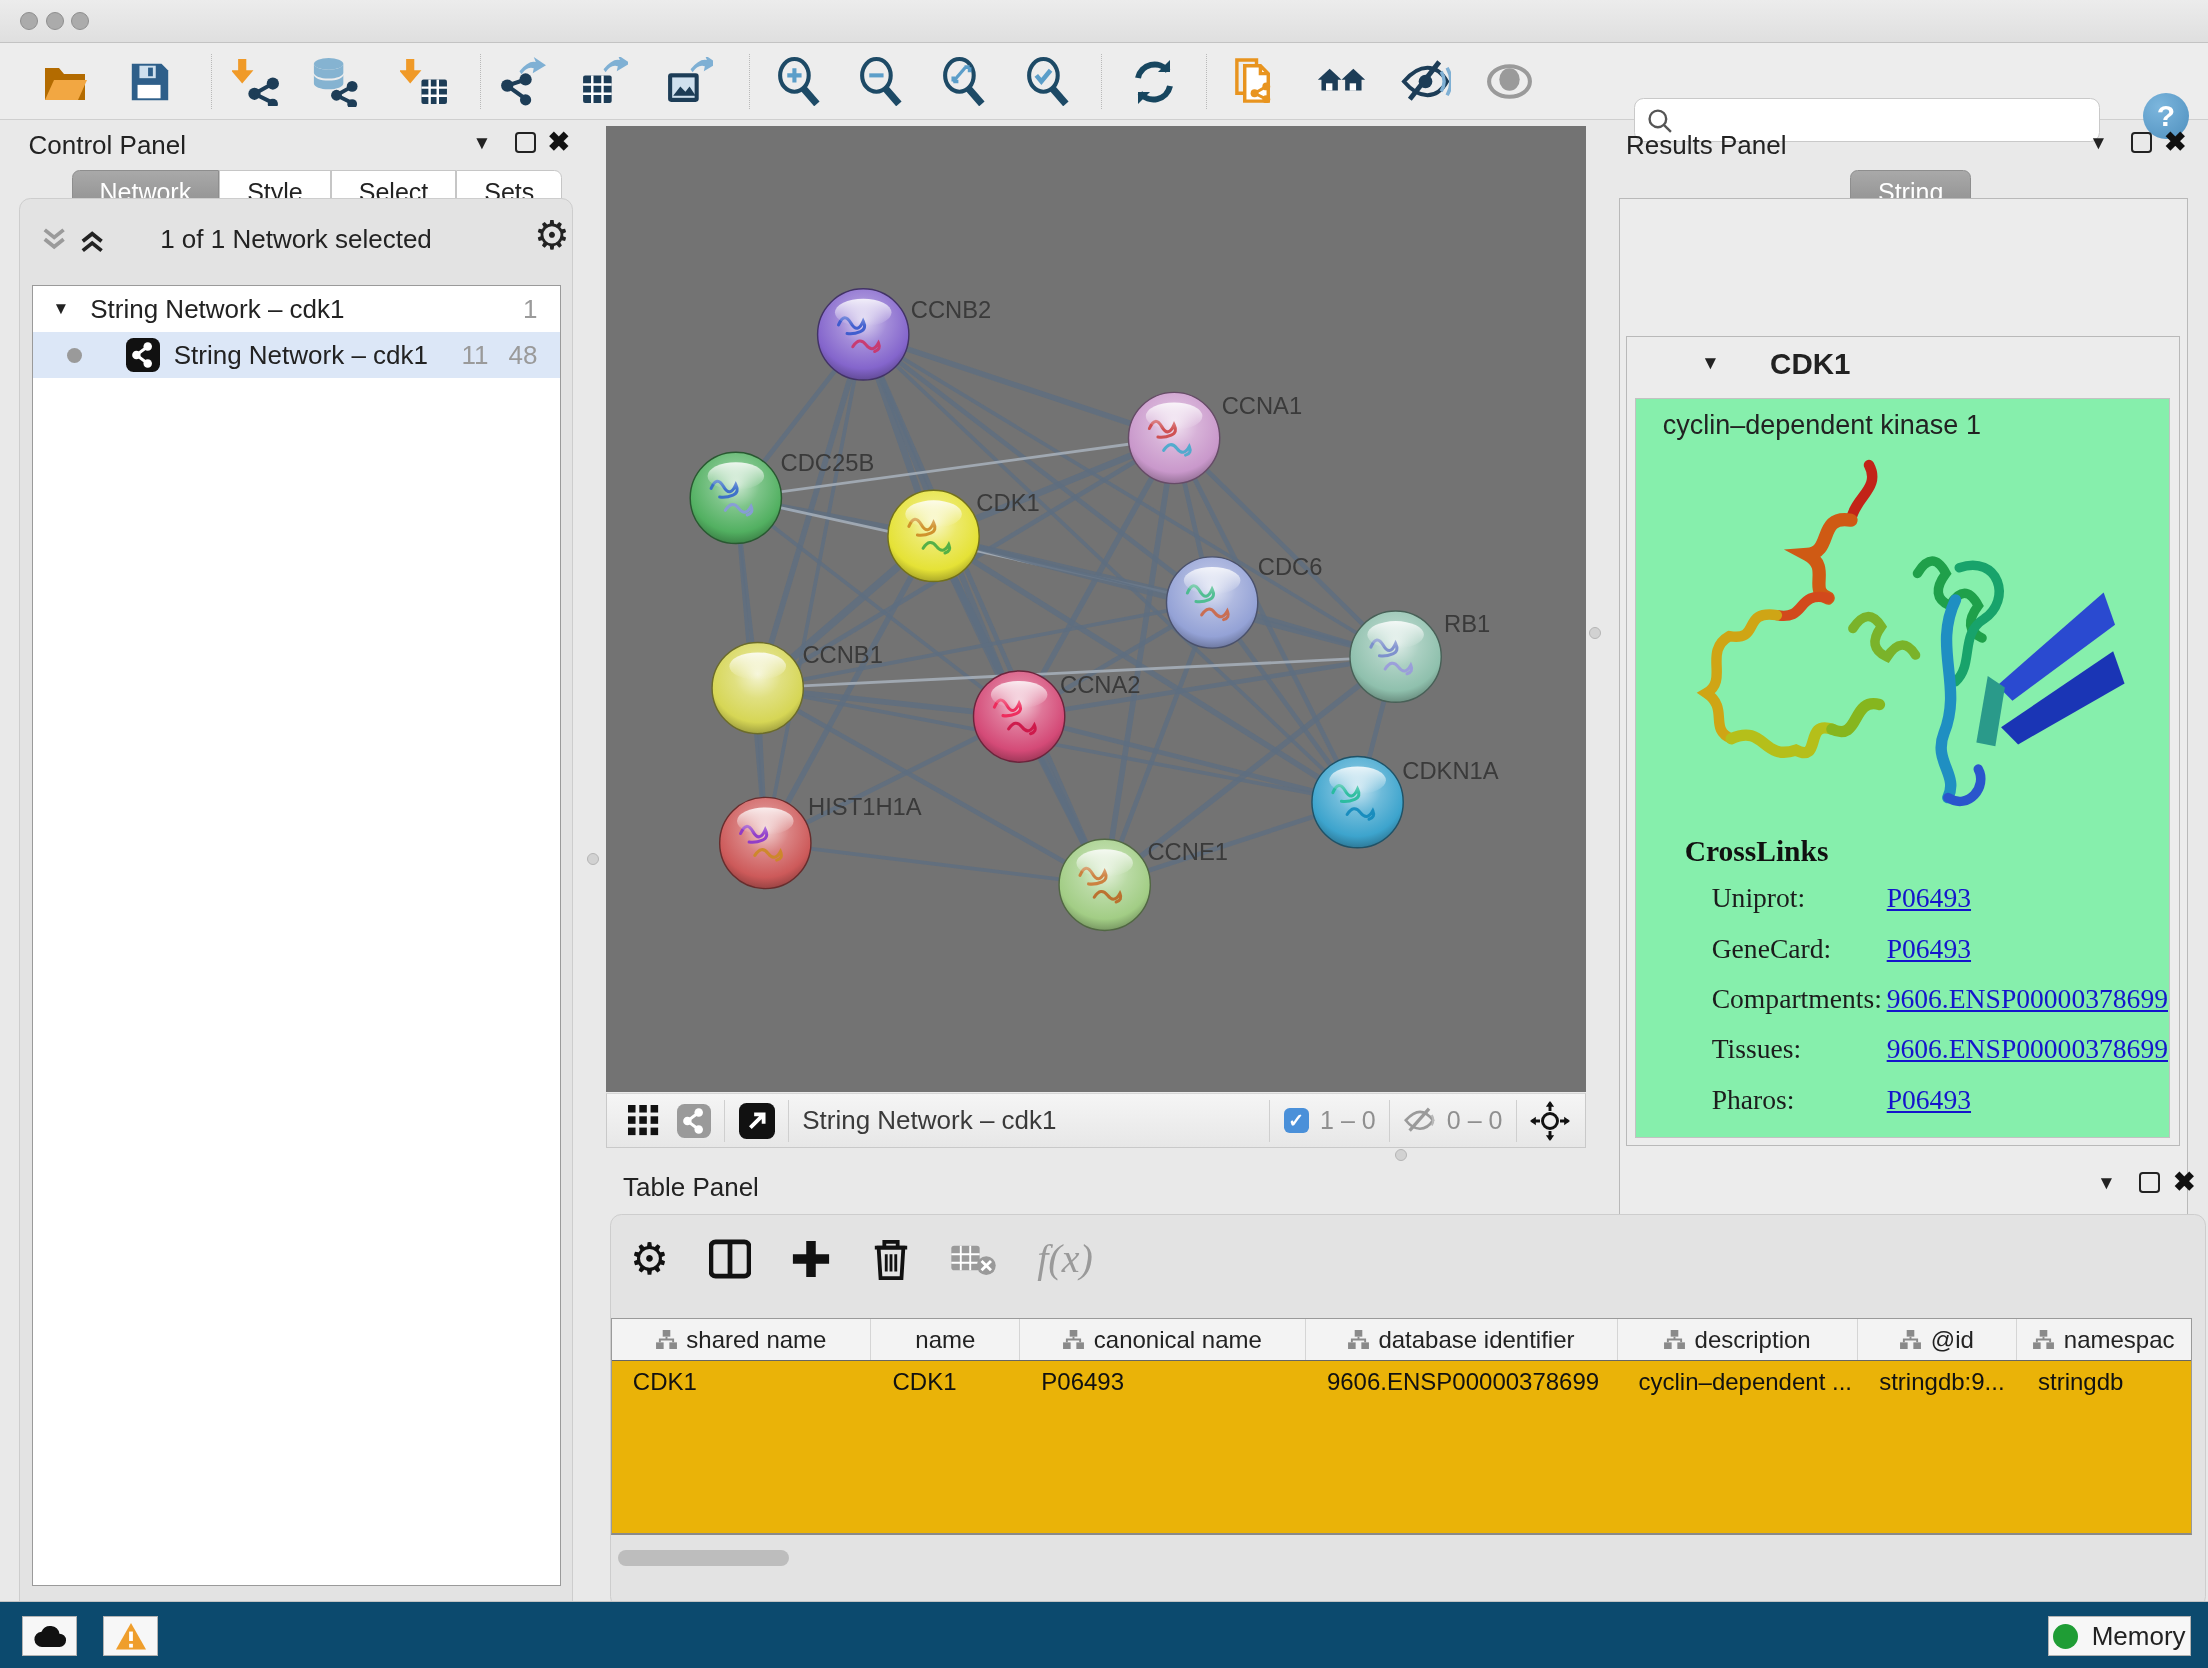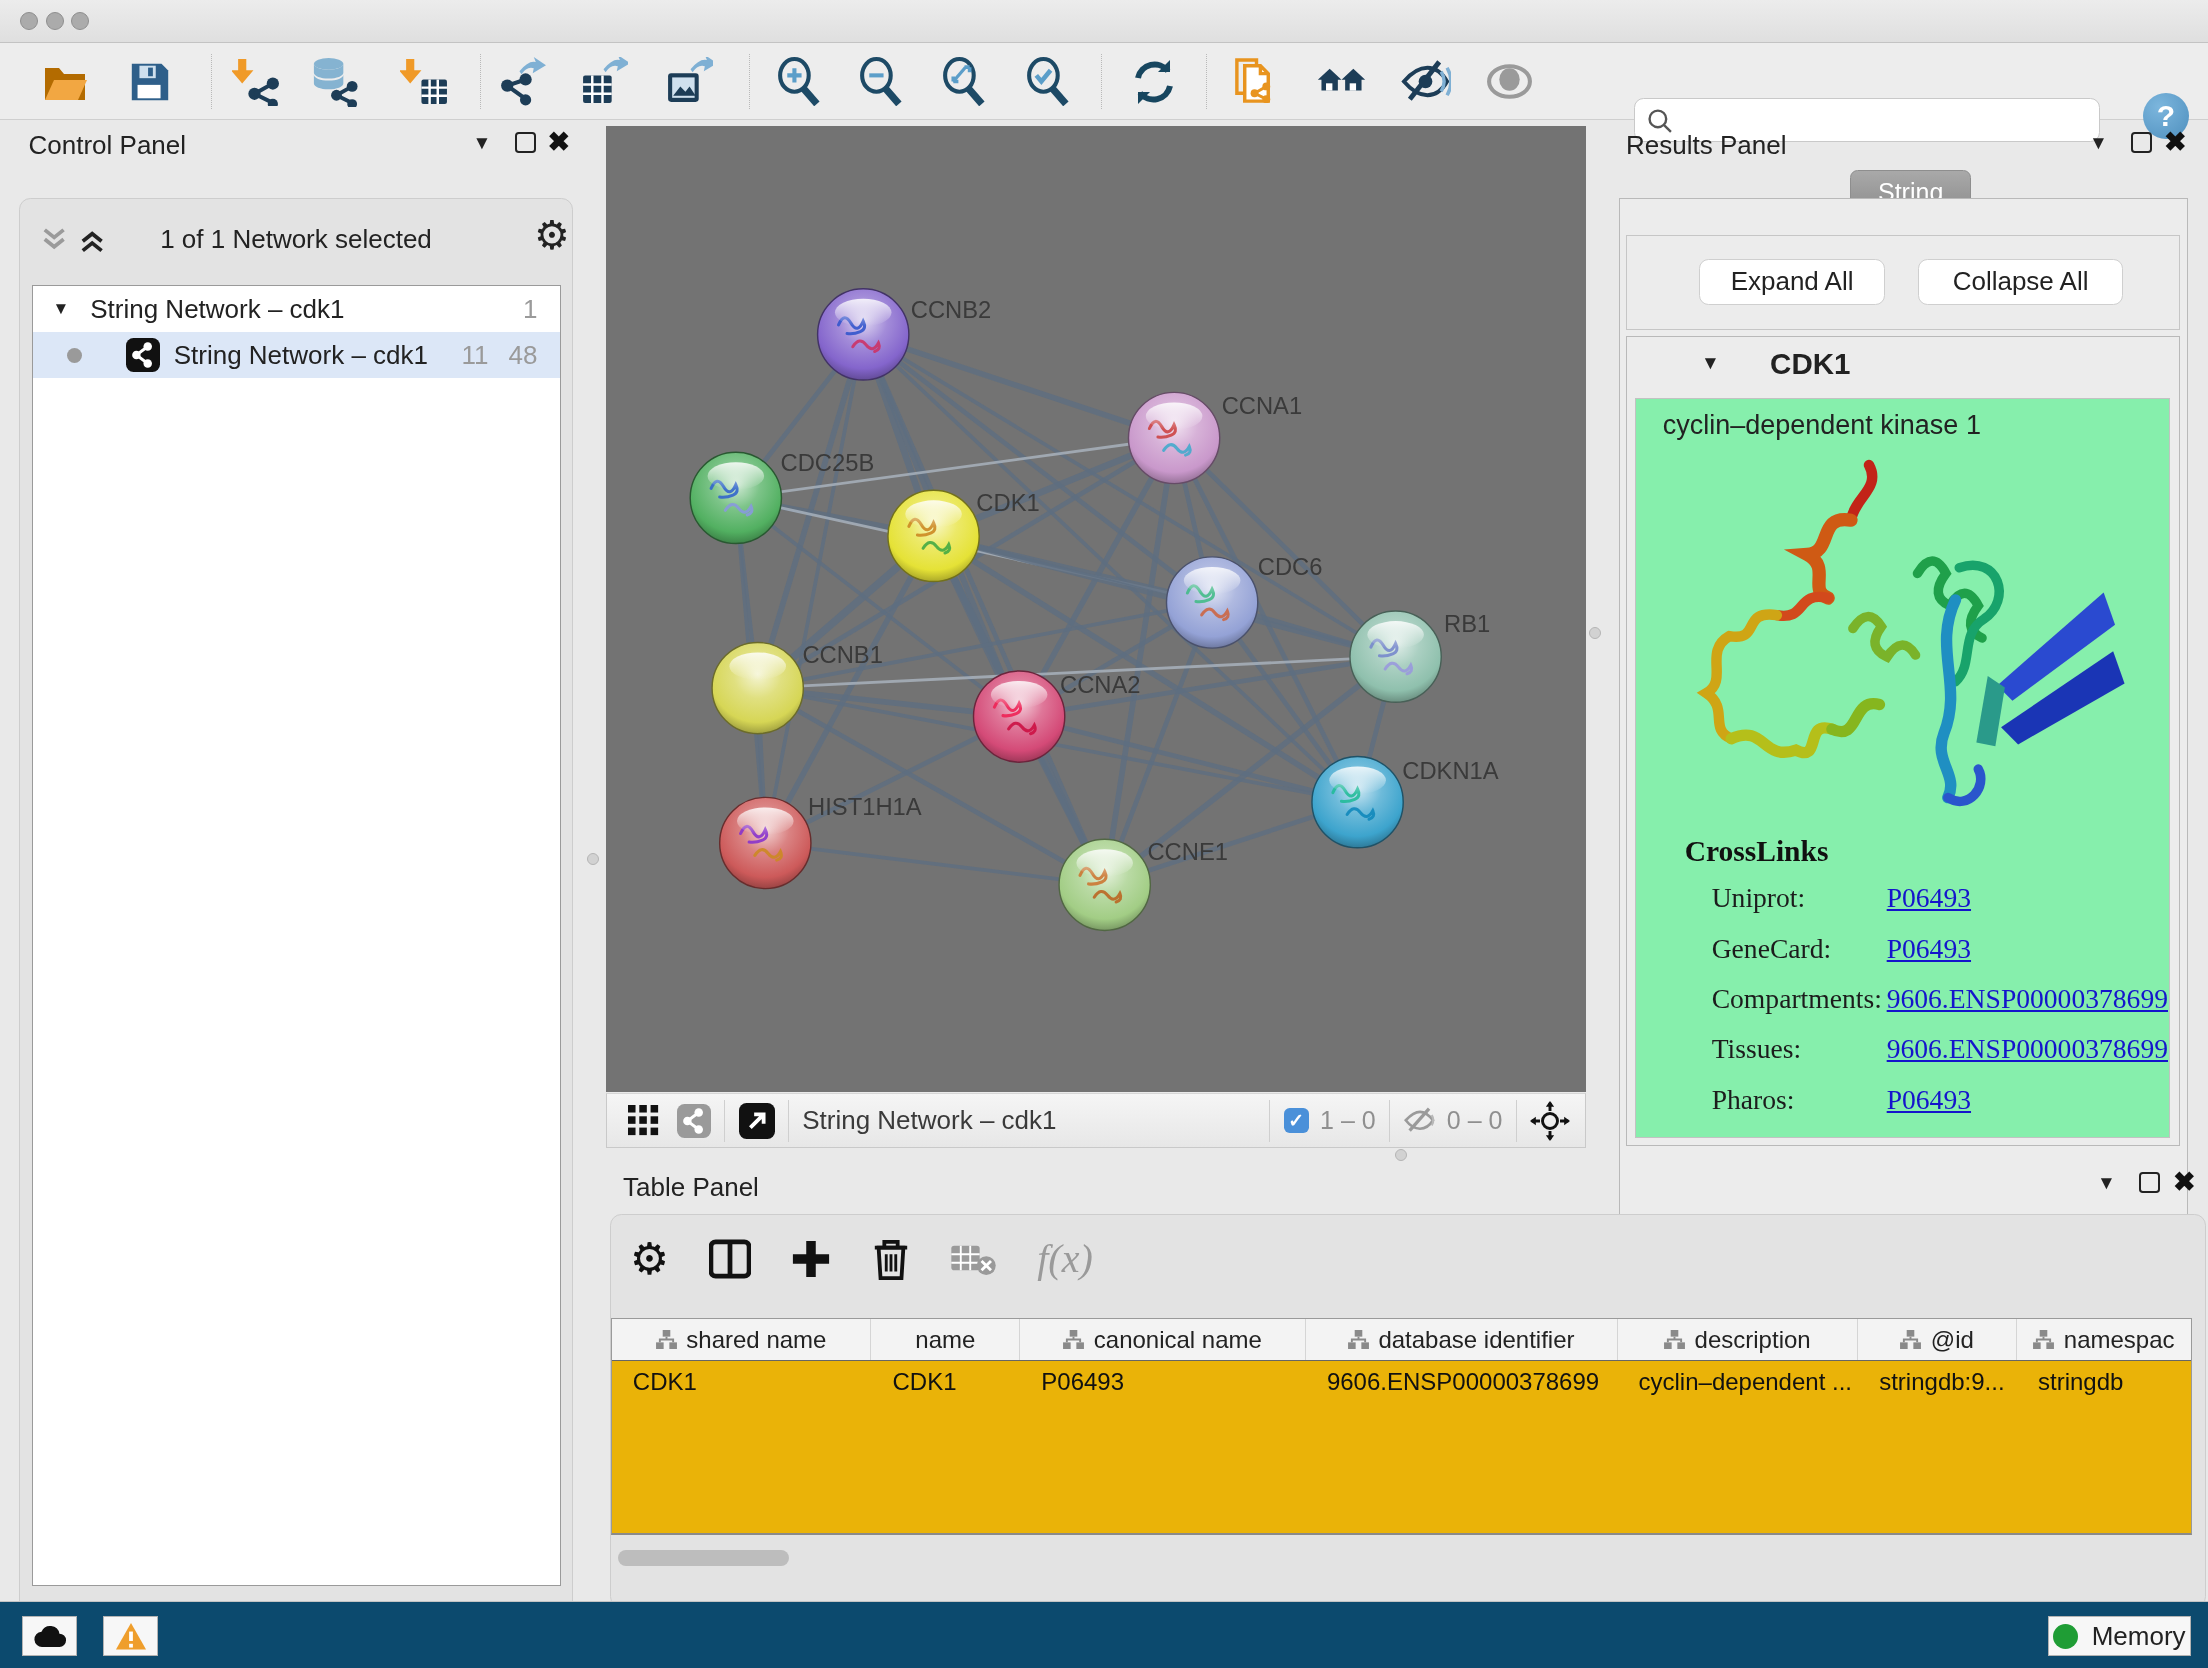--- a/index.html
+++ b/index.html
@@ -254,20 +254,26 @@
     <input type="text" placeholder="" style="">
   </div>
   <div class="help-btn">?</div>
 </div>
 
 <div class="abs control-panel">
   <div class="abs" style="left:19px;top:5.7px"><span class="panel-title">Control Panel</span></div>
   <div class="abs ph-caret" style="left:463px;top:7.6px">▼</div>
   <div class="abs ph-float" style="left:505px;top:7.6px"></div>
   <div class="abs ph-close" style="left:538px;top:1.9px">✖</div>
+  <div class="abs seg" style="left:62px;top:46px">
+    <div class="tab sel">Network</div>
+    <div class="tab">Style</div>
+    <div class="tab">Select</div>
+    <div class="tab">Sets</div>
+  </div>
   <div class="cp-inner">
     <svg class="abs" style="left:21px;top:27px" width="32" height="28.5" viewBox="0 0 34 30">
         <path d="M4 4l10 8L24 4M4 14l10 8 10-8" fill="none" stroke="#9a9a9a" stroke-width="4"></path>
       </svg>
     <svg class="abs" style="left:59px;top:27px" width="32" height="28.5" viewBox="0 0 34 30">
         <path d="M4 26l10-8 10 8M4 16l10-8 10 8" fill="none" stroke="#222" stroke-width="4"></path>
       </svg>
     <div class="abs" style="left:105px;top:25px;width:342px;text-align:center;font-size:26px;color:#222">1 of 1 Network selected</div>
     <div class="abs" style="left:514px;top:13.3px;font-size:40px;color:#222">⚙</div>
     <div class="tree-box">
@@ -545,24 +551,20 @@
 
 <div class="abs results-panel">
   <div class="abs" style="left:19px;top:5.7px"><span class="panel-title">Results Panel</span></div>
   <div class="abs ph-caret" style="left:482px;top:7.6px">▼</div>
   <div class="abs ph-float" style="left:524px;top:7.6px"></div>
   <div class="abs ph-close" style="left:557px;top:1.9px">✖</div>
   <div class="abs seg" style="left:243px;top:46px">
     <div class="tab sel" style="border-radius:7.6px">String</div>
   </div>
   <div class="rp-outer">
-    <div class="rp-btnbox">
-      <div class="rp-btn" style="left:72px;width:186px">Expand All</div>
-      <div class="rp-btn" style="left:291px;width:205px">Collapse All</div>
-    </div>
     <div class="rp-section">
       <div class="rp-genehdr">
         <span class="abs" style="left:74px;top:15px;font-size:19px">▼</span>
         <span class="abs" style="left:143px;top:9.5px;font-size:29.5px;font-weight:bold">CDK1</span>
       </div>
       <div class="rp-content">
         <div class="abs" style="left:27px;top:11.4px;font-size:27px">cyclin–dependent kinase 1</div>
         <svg class="abs" style="left:38px;top:49px" width="466" height="380" viewBox="0 0 490 400">
           <g fill="none" stroke-linecap="round">
             <path d="M205,18 C218,42 190,52 186,76" stroke="#c22418" stroke-width="11"></path>

